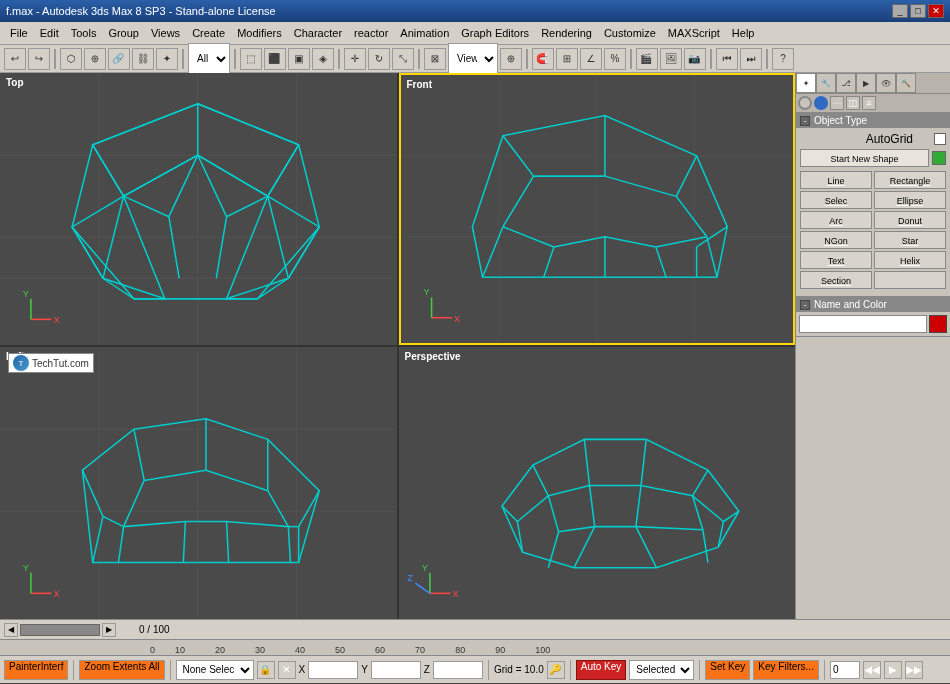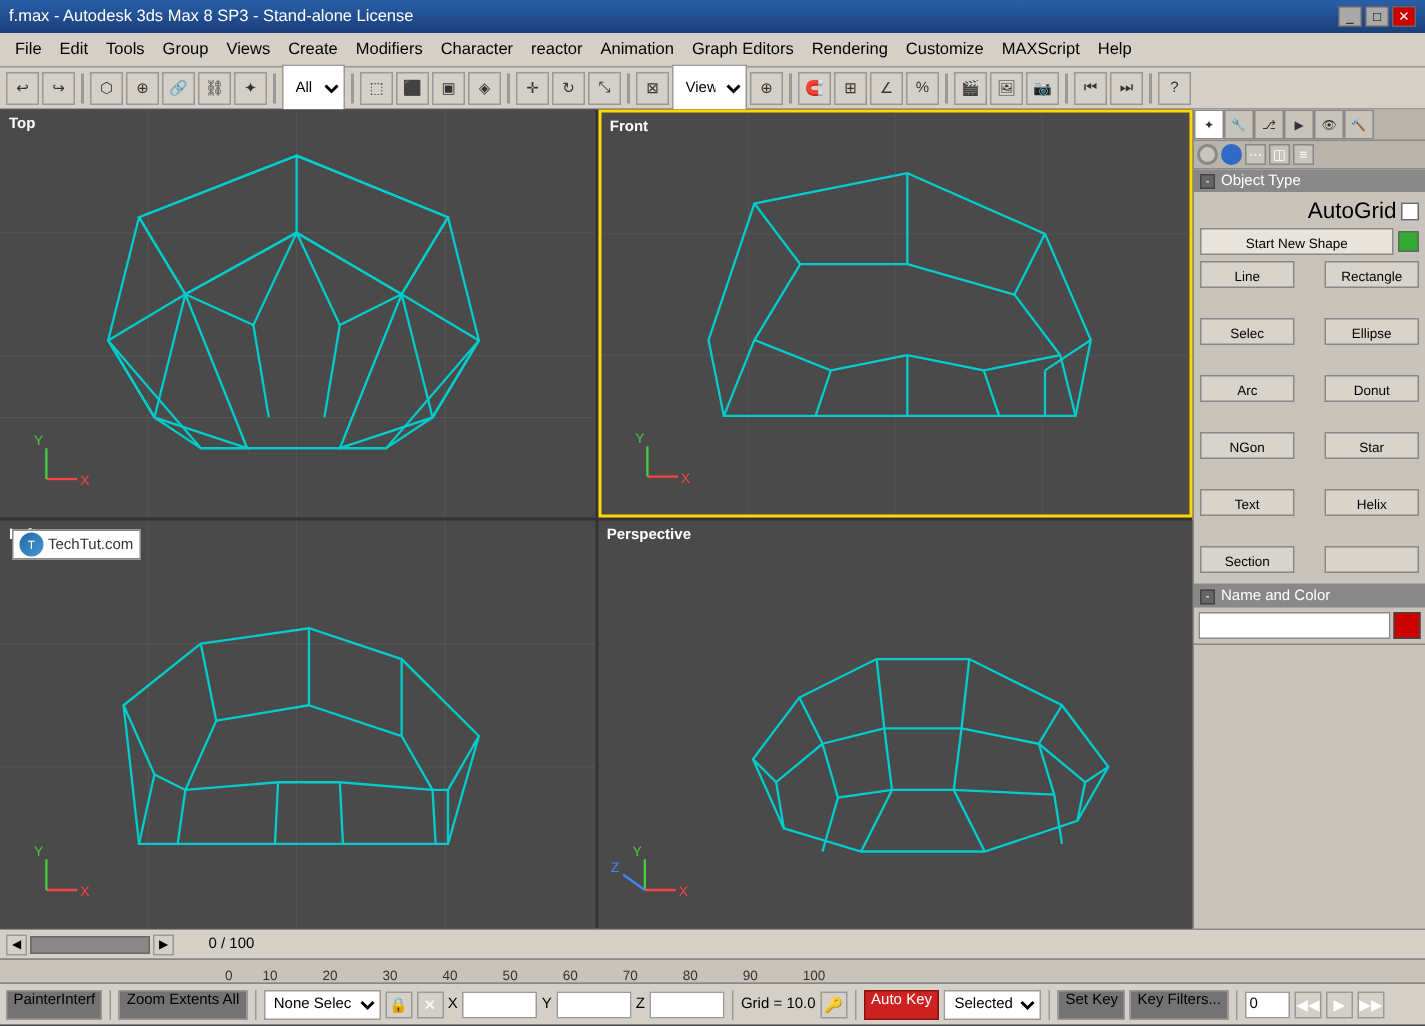--- a/index.html
+++ b/index.html
@@ -167,22 +167,22 @@
     }
     .panel-section-content {
       padding: 4px;
     }
 
     .autogrid-row {
       display: flex;
       align-items: center;
       justify-content: flex-end;
       margin-bottom: 3px;
-      gap: 3px;
-      font-size: 15px; color: #000;
+      gap: 21px;
+      font-size: 12px; color: #000;
     }
     .checkbox {
       width: 12px; height: 12px;
       border: 1px solid #666;
       background: #fff;
       display: flex; align-items: center; justify-content: center;
     }
 
     .start-shape-row {
       display: flex;
@@ -204,22 +204,23 @@
     }
     .green-indicator {
       width: 14px; height: 14px;
       background: #3a3;
       border: 1px solid #666;
     }
 
     .btn-grid {
       display: grid;
       grid-template-columns: 1fr 1fr;
-      gap: 20px;
+      gap: 2px;
       margin-bottom: 3px;
+      text-decoration: underline;
     }
     .shape-btn {
       height: 18px;
       background: #d8d4cc;
       border: 1px solid #888;
       font-size: 9px;
       color: #000;
       cursor: pointer;
       text-align: center;
       line-height: 18px;
@@ -291,21 +292,21 @@
       padding: 0 4px;
       gap: 3px;
     }
 
     .bt-label {
       font-size: 10px; color: #000;
       white-space: nowrap;
     }
     .bt-btn {
       height: 20px;
-      background: #737373;
+      background: #f97316;
       border: 1px solid #999;
       padding: 0 4px;
       font-size: 10px;
       color: #000;
       cursor: pointer;
       white-space: nowrap;
     }
     .bt-icon {
       width: 18px; height: 18px;
       background: #d4d0c8;

